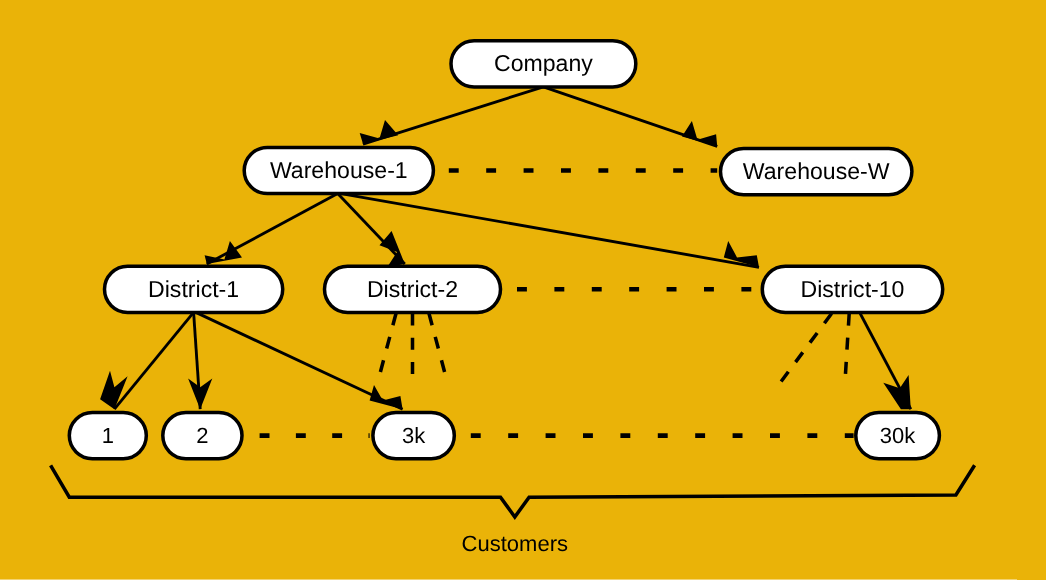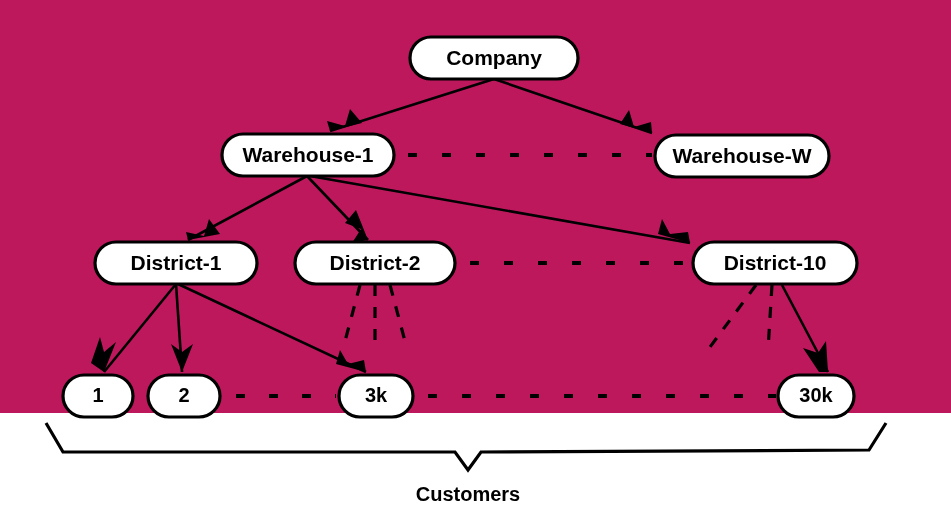--- a/index.html
+++ b/index.html
@@ -9,23 +9,22 @@
   }
   body {
     width: 951px;
     height: 527px;
     font-family: "Liberation Sans", sans-serif;
     overflow: hidden;
   }
   #diagram-root {
     position: relative;
     width: 951px;
-    height: 413px;
-    background: #be185d;
-    font-weight: bold;
+    height: 527px;
+    background: #eab308;
   }
   svg#hierarchy-svg {
     display: block;
     width: 951px;
     height: 527px;
   }
   .node-shape {
     fill: #ffffff;
     stroke: #000000;
     stroke-width: 3.2;

